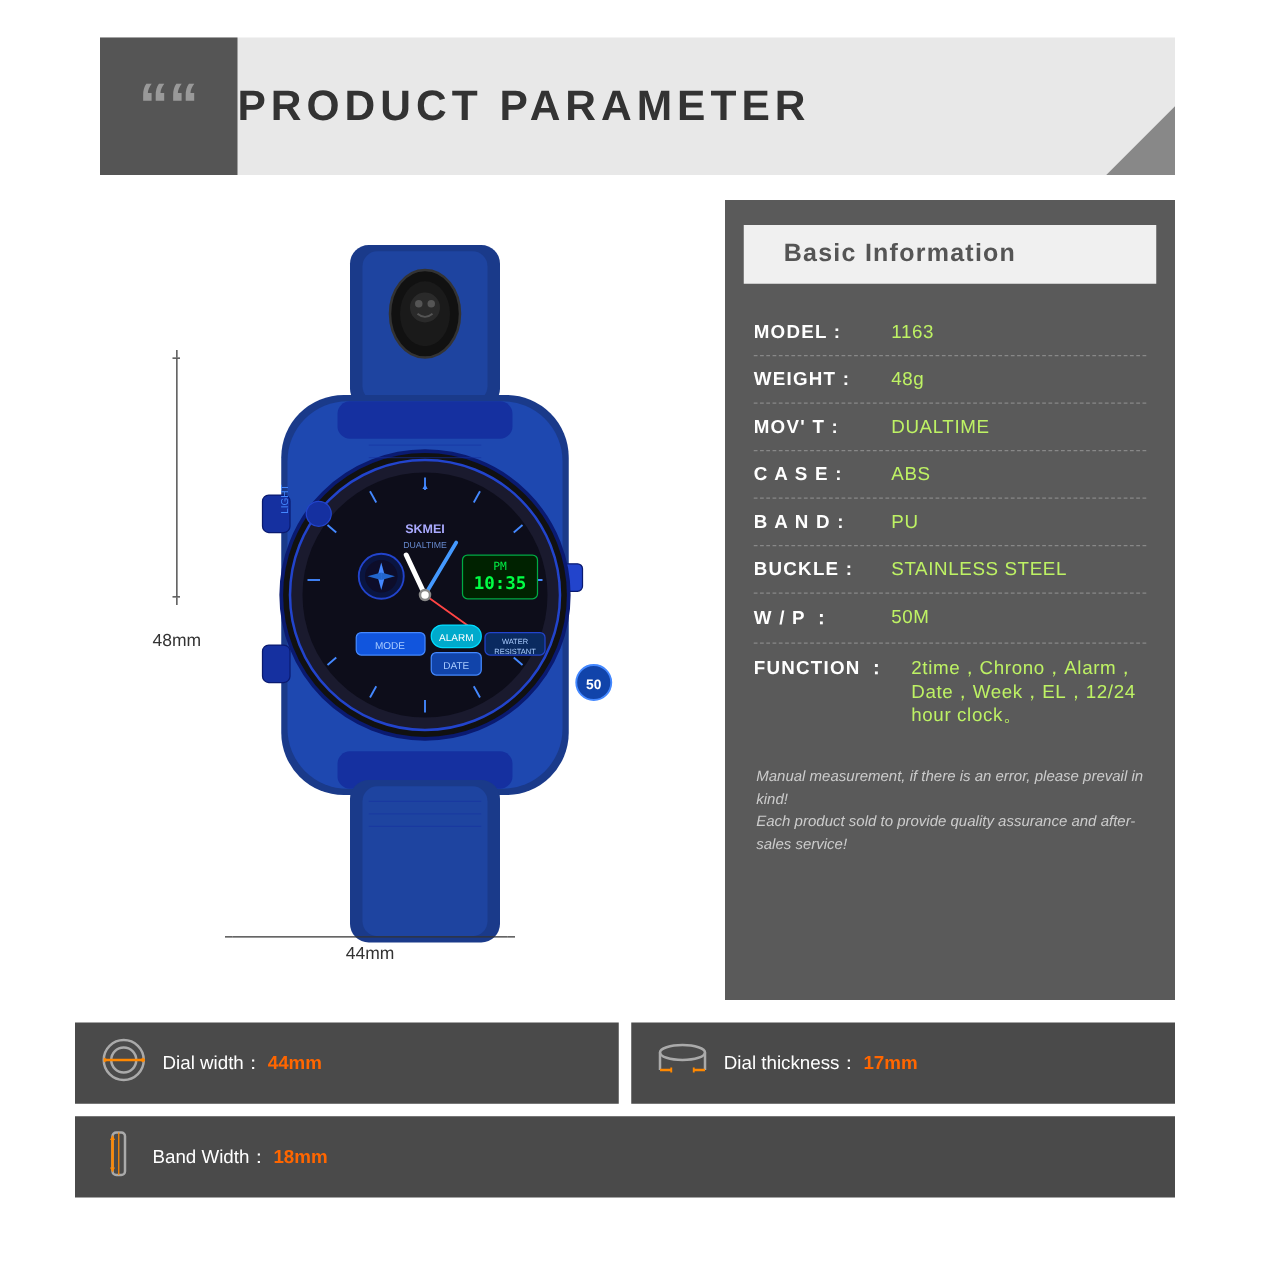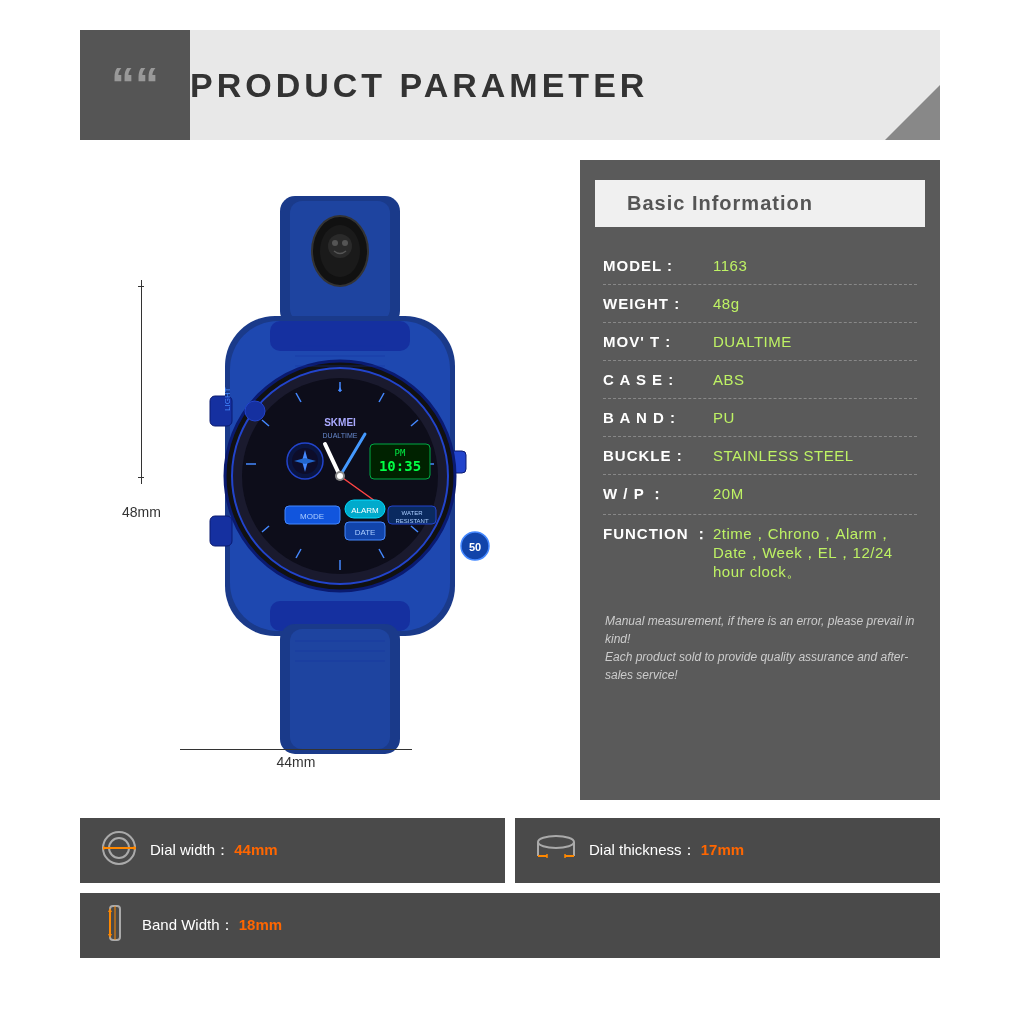--- a/index.html
+++ b/index.html
@@ -97,20 +97,21 @@
       margin-top: 10px;
     }
     .info-row {
       display: flex;
       align-items: flex-start;
       padding: 10px 0;
       border-bottom: 1px dashed #888;
     }
     .info-row:last-child {
       border-bottom: none;
+      gap: 16px;
     }
     .info-label {
       font-weight: 900;
       color: #ffffff;
       font-size: 15px;
       min-width: 110px;
       letter-spacing: 1px;
     }
     .info-value {
       color: #bef264;
@@ -319,36 +320,36 @@
       <div class="info-row">
         <span class="info-label">B A N D :</span>
         <span class="info-value">PU</span>
       </div>
       <div class="info-row">
         <span class="info-label">BUCKLE :</span>
         <span class="info-value">STAINLESS STEEL</span>
       </div>
       <div class="info-row">
         <span class="info-label">W / P ：</span>
-        <span class="info-value">20M</span>
+        <span class="info-value">50M</span>
       </div>
       <div class="info-row">
         <span class="info-label">FUNCTION ：</span>
         <span class="info-value">2time，Chrono，Alarm，Date，Week，EL，12/24 hour clock。</span>
       </div>
     </div>
     <div class="info-note">
       <div>Manual measurement, if there is an error, please prevail in kind!</div>
       <div>Each product sold to provide quality assurance and after-sales service!</div>
     </div>
   </div>
 
 </div>
 
-<div style="margin: 18px 80px 0 80px; text-align: center;">
+<div style="margin: 18px 80px 0 60px; text-align: center;">
   <div style="display:flex; gap:10px; margin-bottom:10px;">
 
     <div class="spec-item">
       <span class="spec-icon">
         <svg width="38" height="38" viewBox="0 0 38 38">
           <circle cx="19" cy="19" r="16" stroke="#aaa" stroke-width="2" fill="none"></circle>
           <circle cx="19" cy="19" r="10" stroke="#aaa" stroke-width="2" fill="none"></circle>
           <line x1="3" y1="19" x2="36" y2="19" stroke="#ff8800" stroke-width="2"></line>
           <polygon points="3,17 3,21 7,19" fill="#ff8800"></polygon>
           <polygon points="35,17 35,21 31,19" fill="#ff8800"></polygon>

